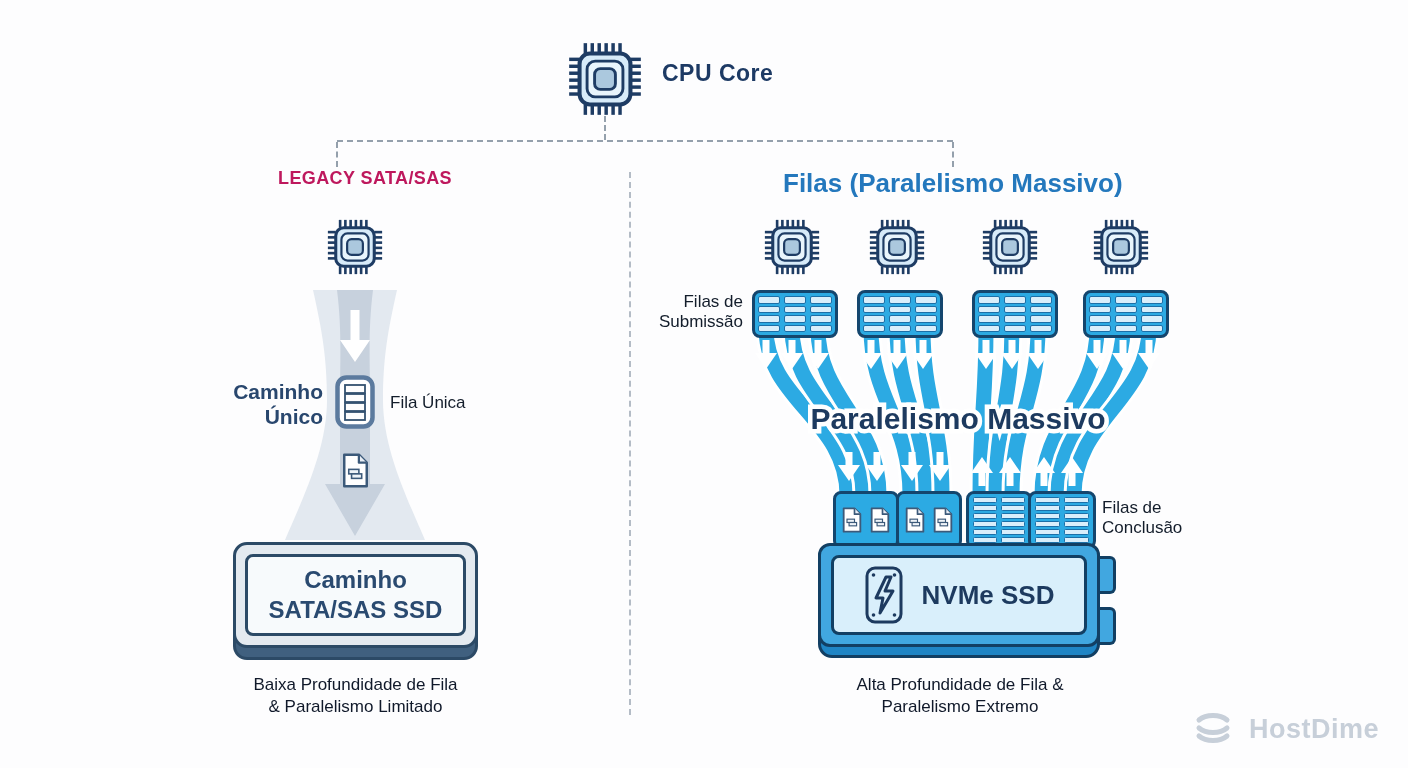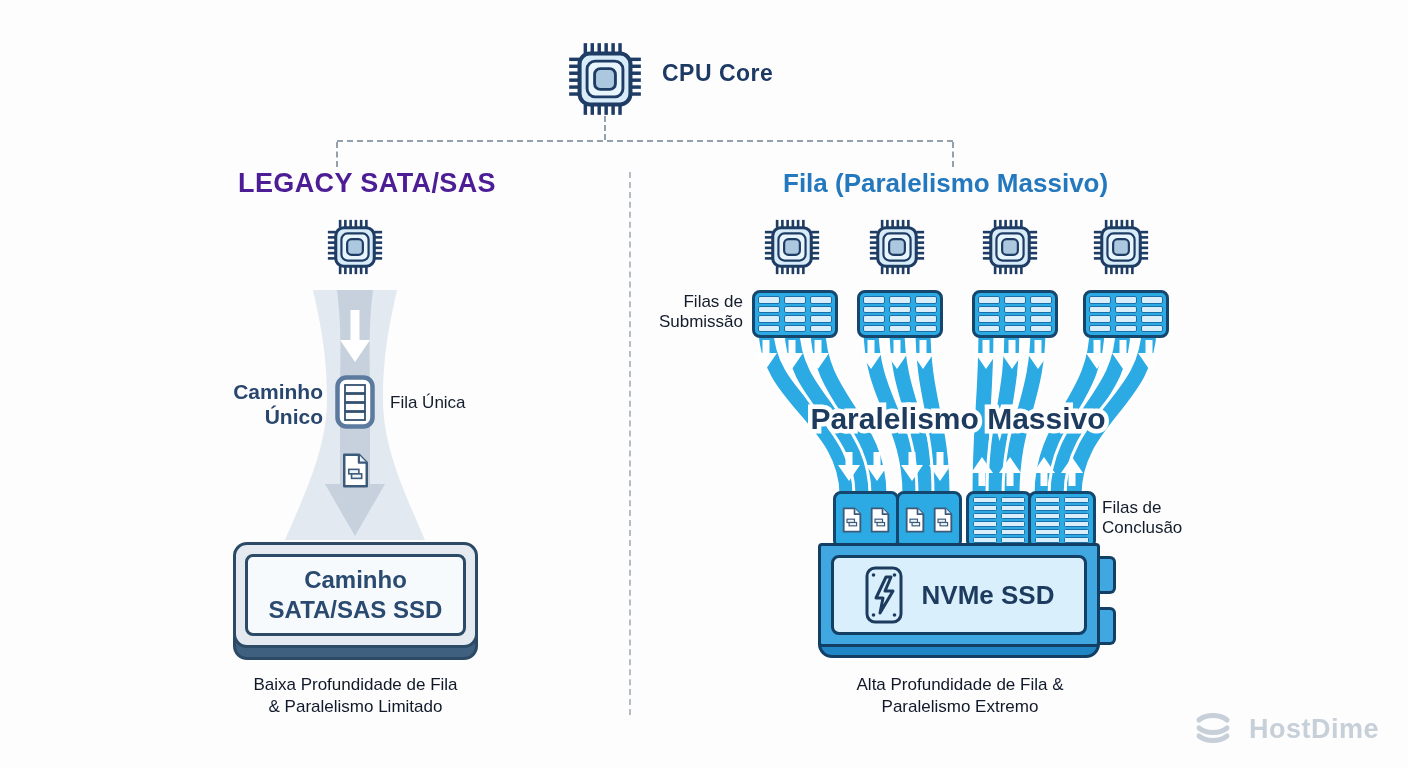--- a/index.html
+++ b/index.html
@@ -11,36 +11,36 @@
   }
   .abs{position:absolute;}
 
   
   .dash-h{border-top:2px dashed #94a0ac;height:0;}
   .dash-v{border-left:2px dashed #94a0ac;width:0;}
   .divider{border-left:2px dashed #b4bcc6;width:0;}
 
   
   .cpu-title{font-size:23px;font-weight:bold;color:#1d3a64;letter-spacing:.5px;}
-  .h-legacy{font-size:27px;font-weight:bold;color:#4c1d95;letter-spacing:.4px;}
+  .h-legacy{font-size:18px;font-weight:bold;color:#be185d;letter-spacing:.4px;margin-left:40px;}
   .h-nvme{font-size:26px;font-weight:bold;color:#2478bd;}
   .lbl-path{font-size:21px;font-weight:600;color:#29476e;text-align:right;line-height:25px;}
   .lbl-small{font-size:17px;color:#131d2b;line-height:19.5px;}
   .caption{font-size:17px;color:#10192a;text-align:center;line-height:22px;}
 
   
   .lssd-base{position:absolute;left:0;top:12px;right:0;bottom:0;background:#40607f;border:3px solid #2c4a66;border-radius:14px;}
   .lssd-face{position:absolute;left:0;top:0;right:0;height:100px;background:#e4eaf0;border:3px solid #2c4a66;border-radius:14px;}
   .lssd-inner{position:absolute;left:9px;top:9px;right:9px;bottom:9px;background:#f7fafc;border:3px solid #2c4a66;border-radius:8px;
     display:flex;align-items:center;justify-content:center;text-align:center;
     font-size:24px;font-weight:bold;color:#2a4a70;line-height:30px;}
 
   
   .nssd-base{position:absolute;left:0;top:11px;right:0;bottom:0;background:#1f85c5;border:3px solid #123f63;border-radius:14px;}
-  .nssd-face{position:absolute;left:0;top:0;right:0;height:98px;background:#41a7e0;border:3px solid #123f63;border-radius:4px;}
+  .nssd-face{position:absolute;left:0;top:0;right:0;height:98px;background:#41a7e0;border:3px solid #123f63;border-radius:12px;}
   .nssd-inner{position:absolute;left:10px;top:9px;right:10px;bottom:9px;background:#d9effb;border:3px solid #123f63;border-radius:8px;
     display:flex;align-items:center;justify-content:center;gap:18px;
     font-size:26px;font-weight:bold;color:#1d3a5f;}
   .nssd-tab{position:absolute;width:16px;height:32px;background:#41a7e0;border:3px solid #123f63;border-radius:0 6px 6px 0;border-left:none;}
 
   
   .sq{position:absolute;width:74px;height:36px;background:#2caae3;border:3px solid #14466e;border-radius:8px;
       display:flex;gap:4px;padding:3px;}
   .sq .col{flex:1;display:flex;flex-direction:column;gap:2px;}
   .sq .cell{flex:1;background:#d9eefb;border:1px solid #1b6fa8;border-radius:2px;}
@@ -153,21 +153,21 @@
       </div>
     </div>
   </div>
 </div>
 
 <div class="abs caption" style="left:218px;top:674px;width:275px;">
   <span style="display:block">Baixa Profundidade de Fila</span>
   <span style="display:block">&amp; Paralelismo Limitado</span>
 </div>
 
-<div class="abs h-nvme" style="left:783px;top:168px;">Fila (Paralelismo Massivo)</div>
+<div class="abs h-nvme" style="left:783px;top:168px;">Filas (Paralelismo Massivo)</div>
 
 <svg class="abs" style="left:764px;top:219px;width:56px;height:56px" viewBox="0 0 64 64">
     <use href="#chip"></use>
   </svg>
 <svg class="abs" style="left:869px;top:219px;width:56px;height:56px" viewBox="0 0 64 64">
     <use href="#chip"></use>
   </svg>
 <svg class="abs" style="left:982px;top:219px;width:56px;height:56px" viewBox="0 0 64 64">
     <use href="#chip"></use>
   </svg>

